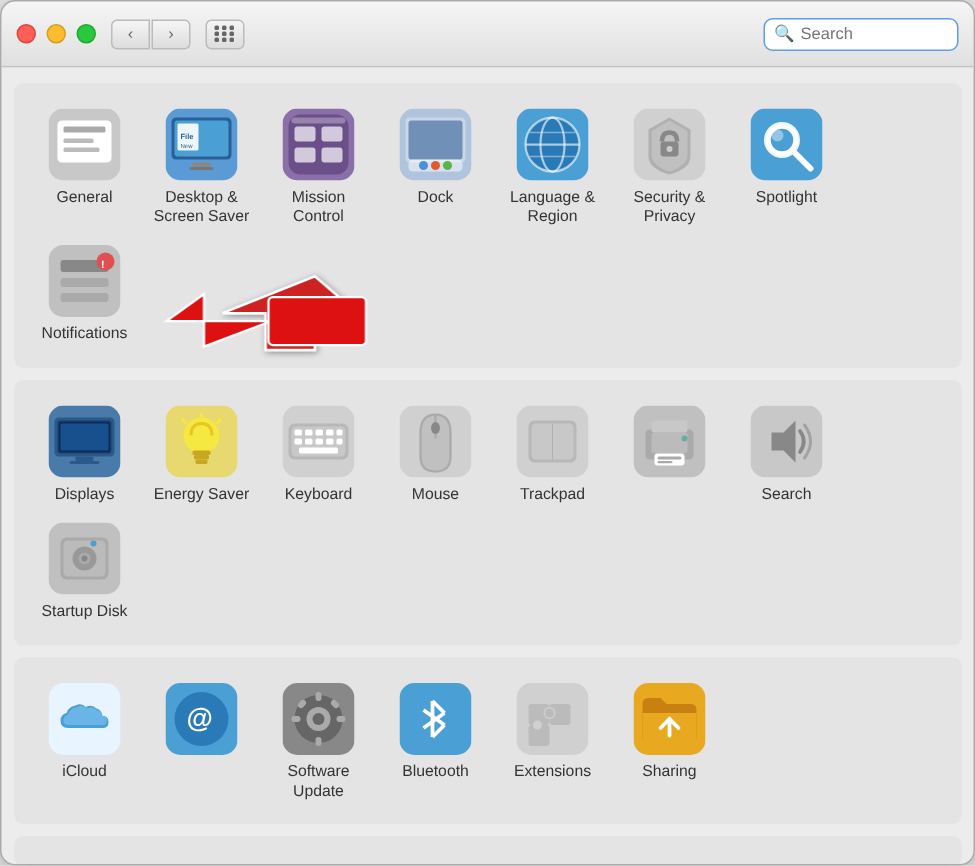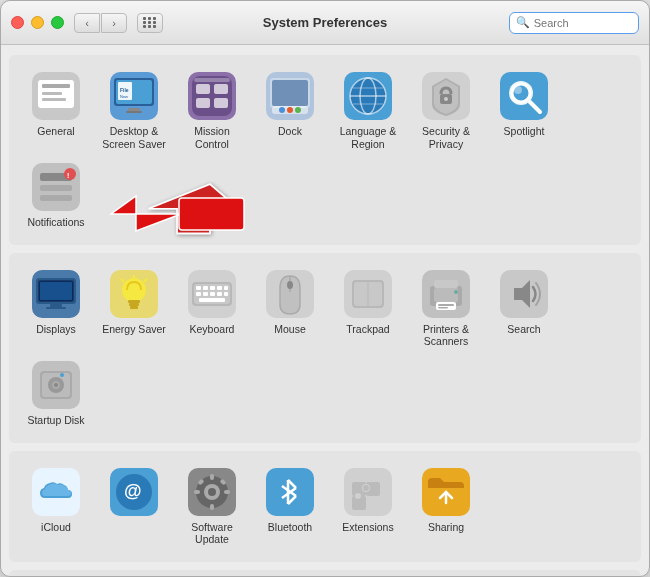--- a/index.html
+++ b/index.html
@@ -216,21 +216,20 @@
           <div class="grid-dot"></div>
           <div class="grid-dot"></div>
         <div class="grid-dot"></div>
           <div class="grid-dot"></div>
           <div class="grid-dot"></div>
         <div class="grid-dot"></div>
           <div class="grid-dot"></div>
           <div class="grid-dot"></div>
       </div>
     </div>
-    <span class="title">System Preferences</span>
     <div class="search-box">
       <span class="search-icon">🔍</span>
       <input class="search-input" type="text" placeholder="Search" style="">
     </div>
   </div>
 
   <div class="content">
 
     <div class="section">
       <div class="icons-grid">
@@ -451,21 +450,20 @@
 
               <rect x="8" y="16" width="32" height="20" rx="3" fill="#aaa"></rect>
               <rect x="12" y="18" width="24" height="14" rx="2" fill="#bbb"></rect>
               <rect x="12" y="10" width="24" height="8" rx="2" fill="#c8c8c8"></rect>
               <rect x="14" y="32" width="20" height="8" rx="2" fill="white"></rect>
               <rect x="16" y="34" width="16" height="2" rx="1" fill="#aaa"></rect>
               <rect x="16" y="37" width="10" height="1.5" rx="1" fill="#aaa"></rect>
               <circle cx="34" cy="22" r="2" fill="#5a9" opacity="0.8"></circle>
             </svg>
           </div>
-          <span class="pref-label">Printers &amp; Scanners</span>
         </div>
 
         <div class="pref-item">
           <div class="icon-wrap">
             <svg viewBox="0 0 48 48" xmlns="http://www.w3.org/2000/svg">
               <rect width="48" height="48" rx="10" fill="#c8c8c8"></rect>
 
               <polygon points="14,18 22,18 30,10 30,38 22,30 14,30" fill="#888"></polygon>
               <path d="M33 17 Q38 24 33 31" fill="none" stroke="#888" stroke-width="2.5" stroke-linecap="round"></path>
               <path d="M36 13 Q44 24 36 35" fill="none" stroke="#888" stroke-width="2" stroke-linecap="round" opacity="0.6"></path>

